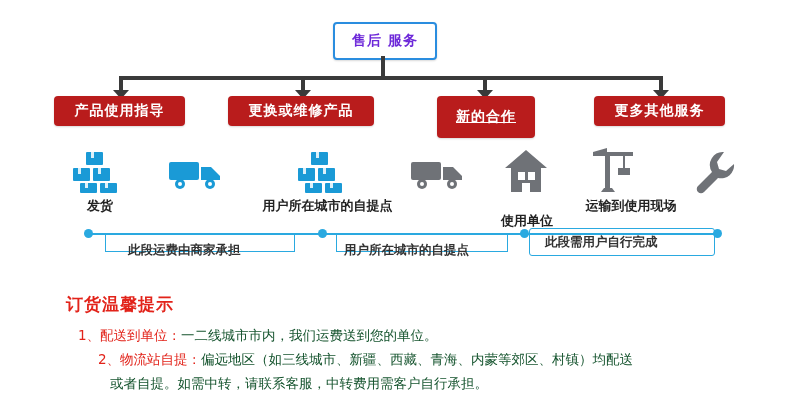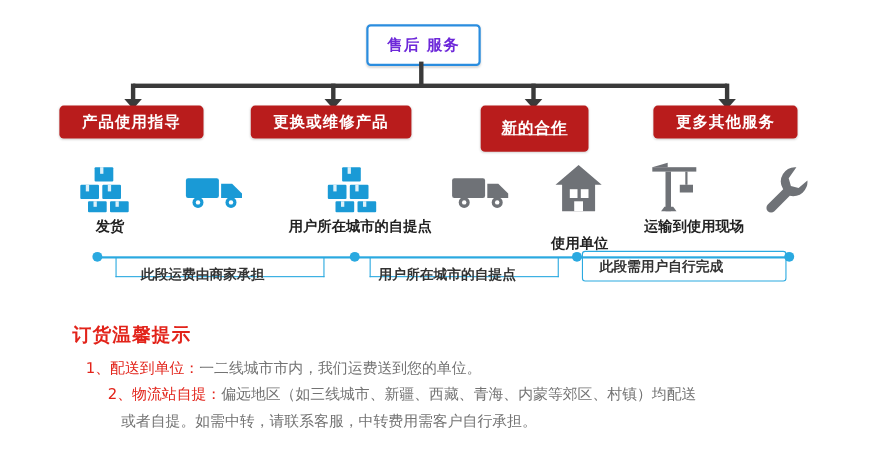--- a/index.html
+++ b/index.html
@@ -70,21 +70,21 @@
   .notes-title{
     position:absolute;
     color:#e2231a;
     font-size:17px;
     font-weight:bold;
     letter-spacing:1px;
   }
   .note-row{position:absolute;font-size:13.5px;line-height:22px;white-space:nowrap;}
   .note-num{color:#e2231a;}
   .note-key{color:#e2231a;font-weight:normal;text-align:center;}
-  .note-val{color:#737373;}
+  .note-val{color:#14532d;}
 </style>
 </head>
 <body>
 
 <div class="canvas">
 
   <div class="node root" style="left:333px;top:22px;width:100px;height:34px;">售后 服务</div>
 
   <div class="line" style="left:381px;top:56px;width:4px;height:22px;"></div>
 

